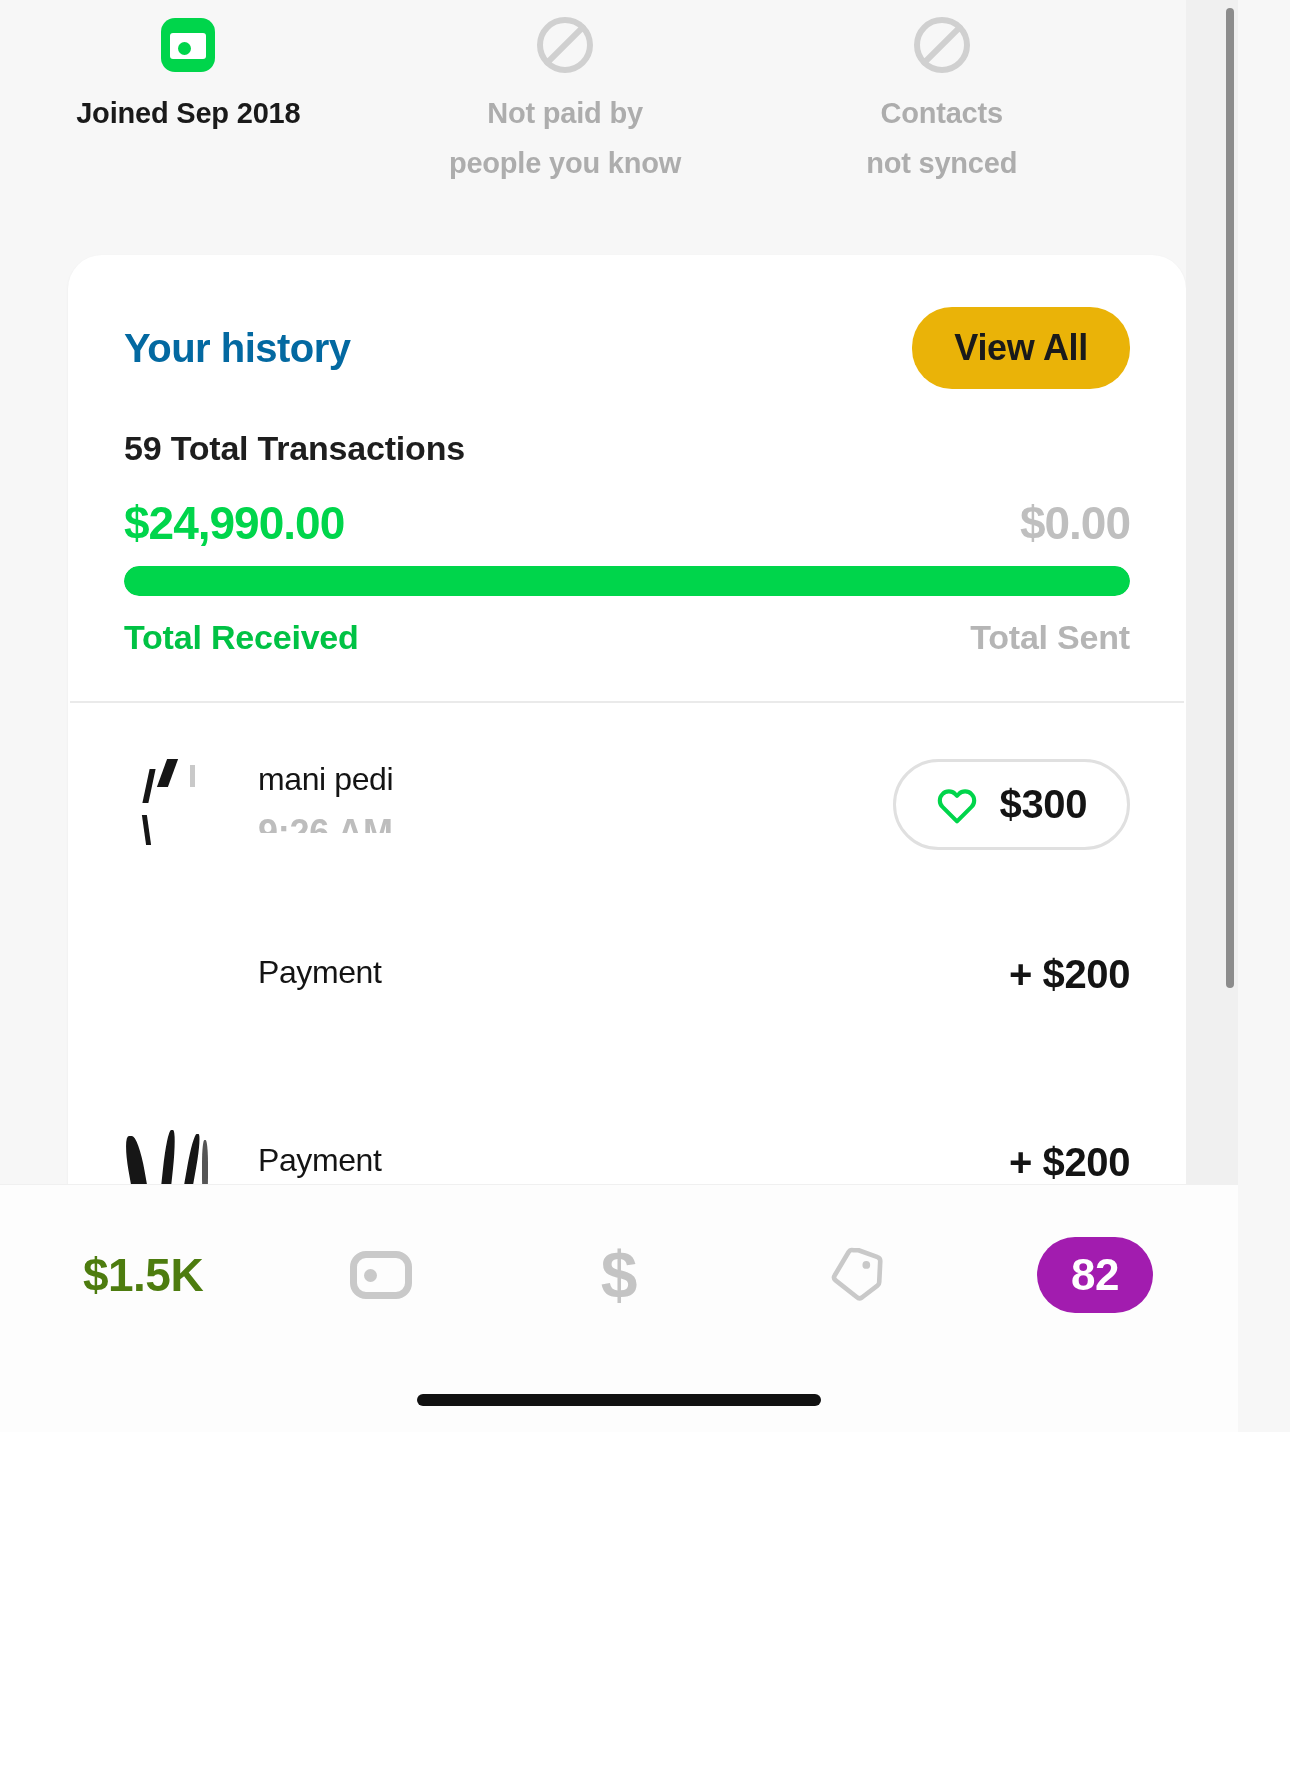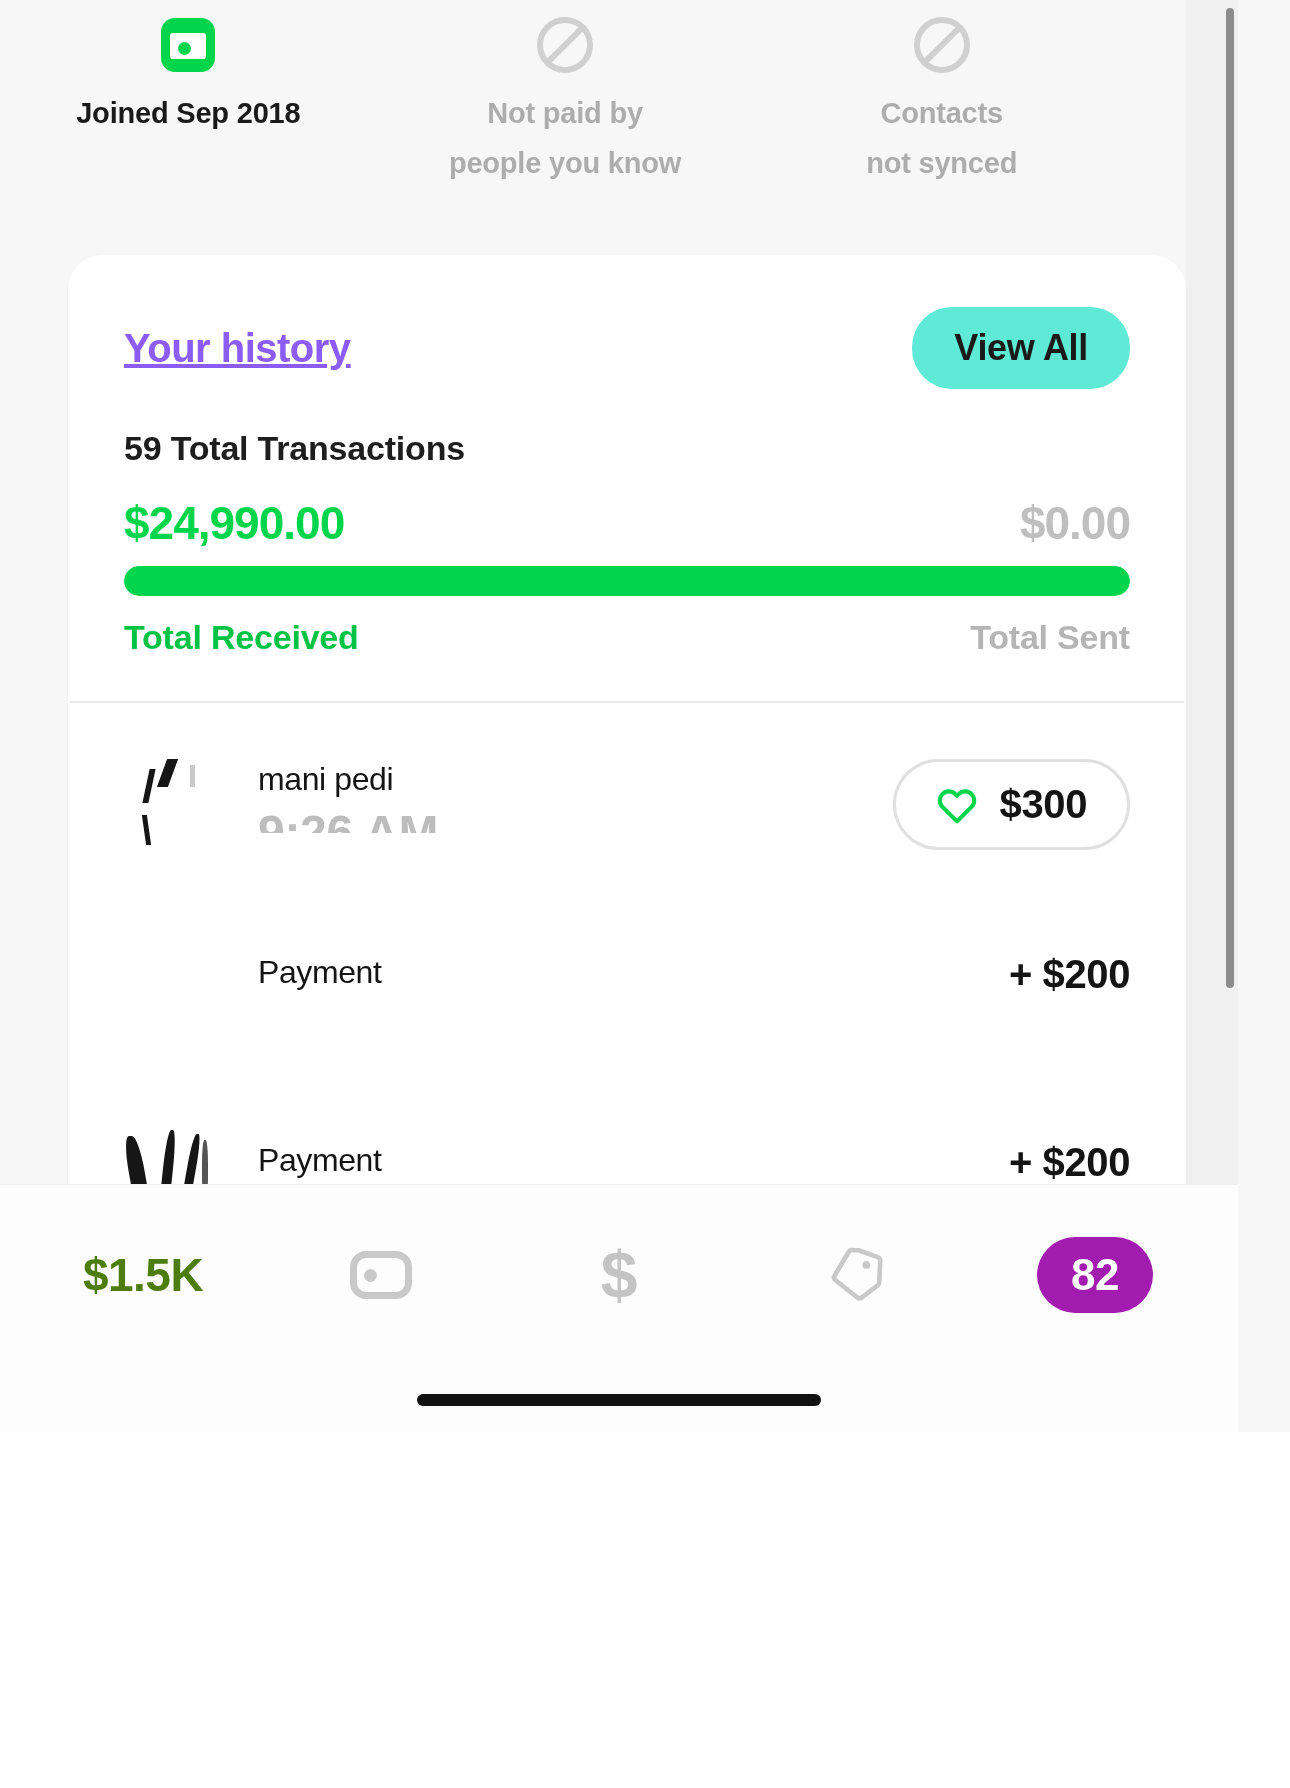--- a/index.html
+++ b/index.html
@@ -102,26 +102,25 @@
   }
   .card-head {
     display:flex;
     align-items:center;
     justify-content:space-between;
     padding:52px 56px 0 56px;
   }
   .card-title {
     font-size:40px;
     font-weight:700;
-    color:#8b5cf6;
+    color:#0369a1;
     letter-spacing:-0.5px;
-    text-decoration:underline;
   }
   .view-all {
-    background:#5eead4;
+    background:#eab308;
     border:none;
     border-radius:40px;
     padding:20px 42px;
     font-size:36px;
     font-weight:700;
     color:#1a1a1a;
     font-family:"Liberation Sans", sans-serif;
     letter-spacing:-0.3px;
     cursor:pointer;
   }
@@ -218,21 +217,21 @@
 
   .tx-body { flex:1; padding-top:4px; }
   .tx-name {
     font-size:32px;
     font-weight:400;
     color:#141414;
     letter-spacing:-0.4px;
     line-height:52px;
   }
   .tx-time {
-    font-size:48px;
+    font-size:36px;
     font-weight:700;
     color:#bdbdbd;
     letter-spacing:-0.3px;
     line-height:44px;
     margin-top:6px;
     height:22px;
     overflow:hidden;
   }
   .tx-right {
     display:flex;

